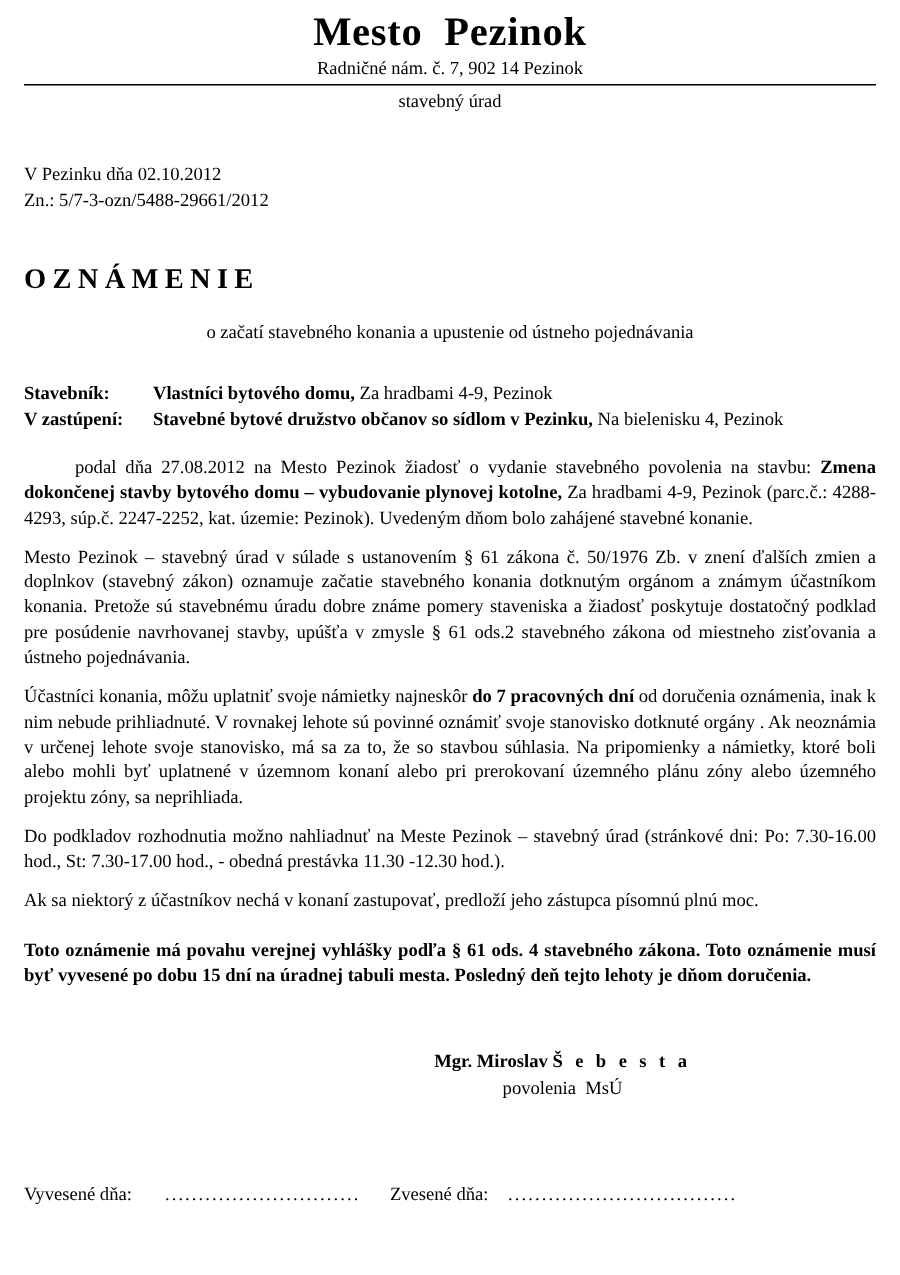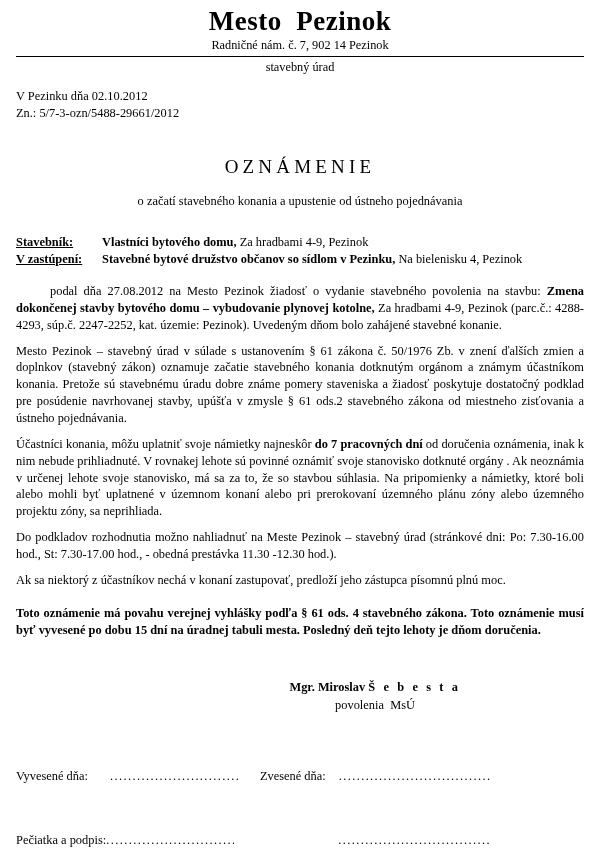--- a/index.html
+++ b/index.html
@@ -47,52 +47,51 @@
     width: 100%;
   }
   .org-dept {
     font-size: 12.3px;
     line-height: 1.3;
     margin-top: 3px;
   }
 
   
   .refblock {
-    margin-top: 12px;
+    margin-top: 32px;
     font-size: 12.4px;
     line-height: 1.42;
   }
   .refblock div { white-space: pre; }
 
   
   .doc-title {
-    text-align: center;
+    text-align: left;
     font-size: 19px;
-    font-weight: normal;
+    font-weight: bold;
     letter-spacing: 4.2px;
     margin-top: 33px;
   }
   .doc-subtitle {
     text-align: center;
     font-size: 12.4px;
     margin-top: 16px;
   }
 
   
   .parties {
     margin-top: 25px;
     font-size: 12.4px;
     line-height: 1.42;
   }
   .party-row { white-space: nowrap; }
   .party-label {
     font-weight: bold;
     display: inline-block;
     width: 86px;
-    text-decoration: underline;
   }
   .party-strong { font-weight: bold; }
 
   
   .body-copy { margin-top: 14px; }
   p.para {
     font-size: 12.4px;
     line-height: 1.36;
     text-align: justify;
     margin: 0 0 9px 0;

